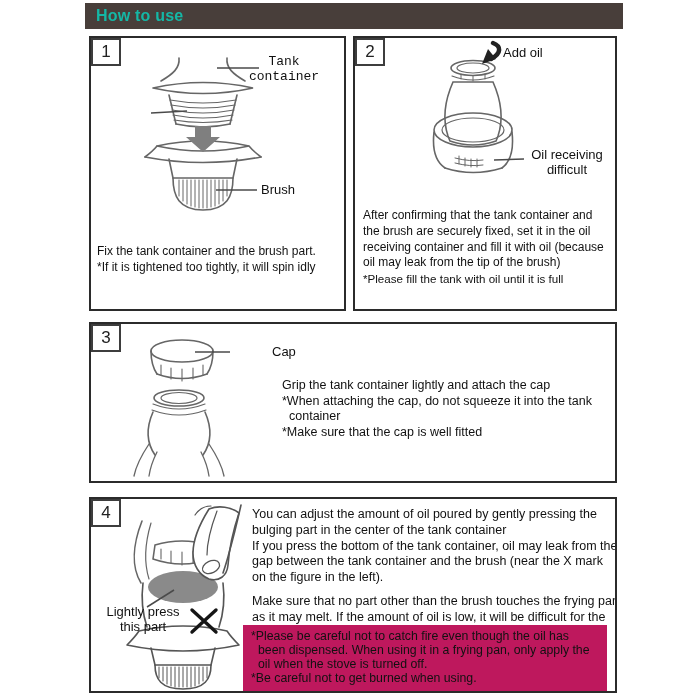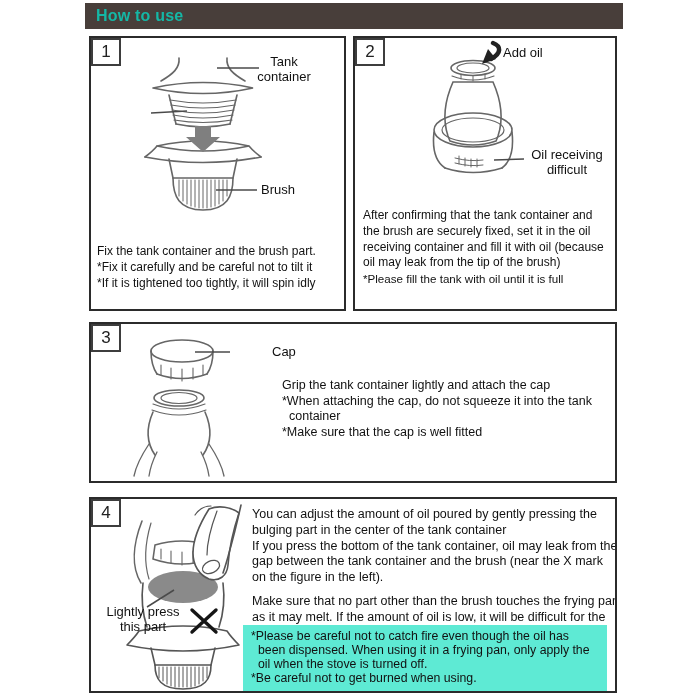--- a/index.html
+++ b/index.html
@@ -20,21 +20,21 @@
   .lbl{position:absolute;font-size:13px;line-height:14.5px;color:#111;z-index:4;}
   .ctr{text-align:center;}
   .txt{position:absolute;font-size:12px;line-height:15.8px;z-index:4;}
   .nowrap{white-space:nowrap;}
   .hang{padding-left:7px;text-indent:-7px;}
   #p2-text{left:8px;top:170px;width:246px;}
   #p2-note{font-size:11.6px;}
   #p3-text{left:191px;top:54px;width:310px;font-size:12.5px;line-height:15.7px;}
   #p4-text{left:161px;top:8px;width:368px;font-size:12.5px;line-height:15.8px;}
   #p4-text .gap{margin-top:8px;}
-  .warnbox{position:absolute;left:152px;top:126px;width:364px;background:#5eead4;
+  .warnbox{position:absolute;left:152px;top:126px;width:364px;background:#be185d;
            box-sizing:border-box;padding:5px 8px 6px 8px;font-size:12.3px;line-height:13.9px;z-index:4;}
   svg{display:block;}
 </style>
 </head>
 <body>
 
 <div class="page">
 
   <div class="header">
     <span>How to use</span>
@@ -57,25 +57,24 @@
         <path d="M82,140 L142,140 M82,140 C82,158 88,172 112,172 C136,172 142,158 142,140"></path>
         <path d="M88,142 V158 M92,142 V163 M96,142 V166 M100,142 V168 M104,142 V169 M108,142 V170 M112,142 V170 M116,142 V170 M120,142 V169 M124,142 V168 M128,142 V166 M132,142 V163 M136,142 V158" stroke-width="1"></path>
       </g>
       <path d="M104,88 L120,88 L120,99 L129,99 L112,114 L95,99 L104,99 Z" fill="#7f7f7f"></path>
       <g stroke="#4a4a4a" stroke-width="1.4">
         <path d="M126,30 L168,30"></path>
         <path d="M60,75 L96,73"></path>
         <path d="M125,152 L166,152"></path>
       </g>
     </svg>
-    <div class="lbl ctr" style="left:156px;top:17px;width:74px;">Tank container</div>
+    <div class="lbl ctr" style="left:156px;top:17px;width:74px;font-family:Liberation Mono, monospace;">Tank container</div>
     <div class="lbl" style="left:170px;top:145px;">Brush</div>
     <div class="txt" style="left:6px;top:206px;width:246px;">
       <div class="nowrap">Fix the tank container and the brush part.</div>
-      <div class="nowrap">*Fix it carefully and be careful not to tilt it</div>
       <div class="nowrap">*If it is tightened too tightly, it will spin idly</div>
     </div>
   </section>
 
   <section class="panel" id="panel2">
     <div class="badge">2</div>
     <svg class="art" width="260" height="271" viewBox="0 0 260 271">
       <g fill="none" stroke="#666" stroke-width="1.6" stroke-linecap="round">
         <path d="M79,94 C77,112 81,124 90,130 M157,94 C159,112 155,124 147,130"></path>
         <path d="M90,130 Q118,139 147,130"></path>

